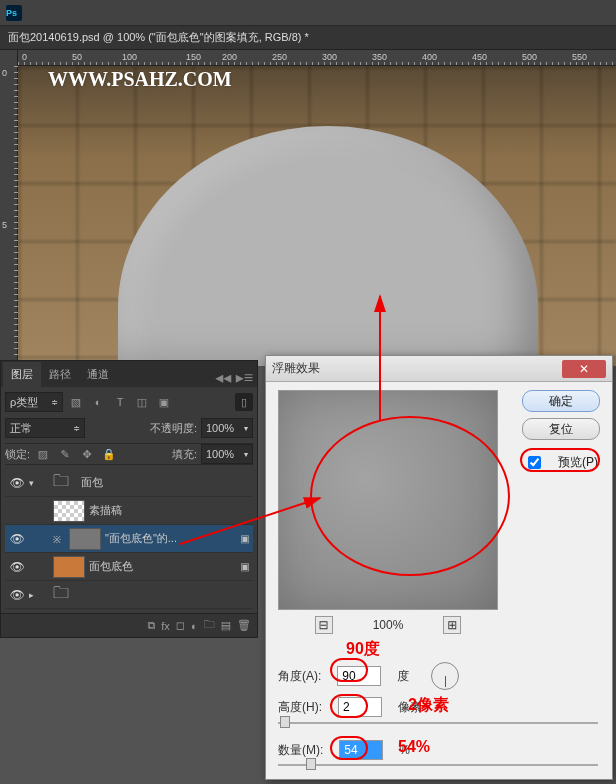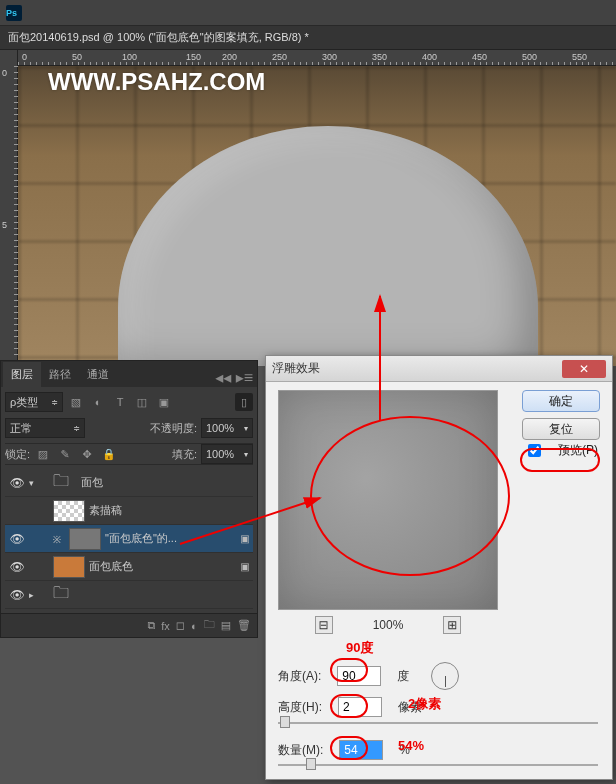--- a/index.html
+++ b/index.html
@@ -10,21 +10,21 @@
 .tab-bar{background:#343434;height:24px;display:flex;align-items:center;padding:0 8px;border-bottom:1px solid #222}
 .doc-tab{color:#ddd;font-size:11px}
 .ruler-h{position:absolute;top:50px;left:18px;right:0;height:16px;background:#424242;border-bottom:1px solid #222;overflow:hidden}
 .ruler-v{position:absolute;top:50px;left:0;width:18px;height:340px;background:#424242;border-right:1px solid #222}
 .ruler-h::before{content:"";position:absolute;left:0;right:0;top:12px;height:4px;background:repeating-linear-gradient(to right,#999 0,#999 1px,transparent 1px,transparent 6px)}
 .ruler-v::before{content:"";position:absolute;top:16px;bottom:0;left:14px;width:4px;background:repeating-linear-gradient(to bottom,#999 0,#999 1px,transparent 1px,transparent 6px)}
 .ruler-num-h{position:absolute;top:2px;font-size:9px;color:#ccc}
 .ruler-num-v{position:absolute;left:2px;font-size:9px;color:#ccc}
 .canvas-area{position:absolute;top:66px;left:18px;right:0;height:300px;background:linear-gradient(to bottom,#5a4a35 0%,#8a6f4a 30%,#a08560 100%);overflow:hidden}
 .tiles{position:absolute;inset:0;background:repeating-linear-gradient(to right,rgba(0,0,0,0.15) 0,rgba(0,0,0,0.15) 3px,transparent 3px,transparent 58px),repeating-linear-gradient(to bottom,rgba(0,0,0,0.15) 0,rgba(0,0,0,0.15) 3px,transparent 3px,transparent 58px);filter:blur(1px)}
-.watermark{position:absolute;top:2px;left:30px;color:#fff;font-size:24px;font-weight:bold;font-family:Liberation Sans, sans-serif;text-shadow:0 0 3px rgba(0,0,0,0.3)}
+.watermark{position:absolute;top:2px;left:30px;color:#fff;font-size:20px;font-weight:bold;font-family:Liberation Serif, serif;text-shadow:0 0 3px rgba(0,0,0,0.3)}
 .bread{position:absolute;left:100px;top:60px;width:420px;height:260px;background:#b4b4b4;border-radius:50% 50% 10% 10%/70% 70% 10% 10%;box-shadow:inset -15px -20px 40px rgba(0,0,0,0.25),inset 15px 10px 30px rgba(255,255,255,0.2)}
 .panel-tabs{position:absolute;top:360px;left:0;width:258px;background:#3a3a3a;border:1px solid #222}
 .panel-tabs .tabstrip{height:26px;display:flex;align-items:flex-end;background:#2d2d2d;padding-left:2px}
 .panel-tabs .tab{font-size:11px;color:#aaa;padding:5px 8px;cursor:pointer}
 .panel-tabs .tab.active{background:#3a3a3a;color:#ddd}
 .panel-tabs .drag{flex:1;display:flex;justify-content:flex-end;align-items:center;padding-right:4px;color:#888}
 .panel-body{background:#3a3a3a;padding:4px}
 .panel-row{display:flex;align-items:center;height:22px;margin-bottom:4px;font-size:11px;color:#bbb;gap:4px}
 .dropdown{background:#2d2d2d;border:1px solid #222;height:20px;display:flex;align-items:center;padding:0 4px;color:#ccc;font-size:11px;flex:1}
 .dropdown .chev{margin-left:auto;font-size:8px;color:#ccc}
@@ -45,39 +45,39 @@
 .link-icn{width:16px;font-size:10px;color:#bbb;text-align:center}
 .panel-footer{height:24px;background:#343434;border-top:1px solid #222;display:flex;align-items:center;justify-content:flex-end;gap:6px;padding:0 6px;color:#999;font-size:11px}
 .dialog{position:absolute;top:355px;left:265px;width:348px;height:425px;background:#f0f0f0;border:1px solid #888;box-shadow:2px 2px 8px rgba(0,0,0,0.4)}
 .dlg-title{height:26px;background:linear-gradient(to bottom,#eaeaea,#d5d5d5);display:flex;align-items:center;padding:0 6px;font-size:12px;color:#333;border-bottom:1px solid #aaa}
 .close-x{margin-left:auto;width:44px;height:18px;background:#c75050;color:#fff;display:flex;align-items:center;justify-content:center;font-size:12px;border-radius:2px}
 .dlg-body{padding:8px;position:relative;height:398px}
 .preview-box{position:absolute;left:12px;top:8px;width:220px;height:220px;background:#999;border:1px solid #999;box-shadow:inset 0 0 40px rgba(0,0,0,0.15)}
 .preview-box::after{content:"";position:absolute;inset:0;background:radial-gradient(circle at 40% 40%,rgba(255,255,255,0.1),rgba(0,0,0,0.15))}
 .zoom-row{position:absolute;left:12px;top:234px;width:220px;display:flex;align-items:center;justify-content:center;gap:40px;font-size:12px;color:#333}
 .zoom-btn{width:18px;height:18px;border:1px solid #999;background:#e8e8e8;display:flex;align-items:center;justify-content:center;font-size:12px}
-.dlg-btn{position:absolute;right:12px;width:78px;height:22px;border:1px solid #7a9fd4;background:linear-gradient(#eaf1fb,#cfe0f5);font-size:12px;color:#222;border-radius:4px}
+.dlg-btn{position:absolute;right:12px;width:78px;height:22px;border:1px solid #7a9fd4;background:linear-gradient(#eaf1fb,#cfe0f5);font-size:12px;color:#222;border-radius:10px}
 .dlg-btn.ok{top:8px}
 .dlg-btn.reset{top:36px;background:linear-gradient(#f4f4f4,#dedede);border-color:#999}
-.chk-preview{position:absolute;right:14px;top:60px;font-size:12px;color:#222;display:flex;align-items:center;gap:17px}
+.chk-preview{position:absolute;right:14px;top:72px;font-size:12px;color:#222;display:flex;align-items:center;gap:17px}
 .field-row{position:absolute;left:12px;display:flex;align-items:center;font-size:12px;color:#333;gap:16px}
 .field-row.r1{top:280px}
 .field-row.r2{top:315px}
 .field-row.r3{top:358px}
 .num-input{width:44px;height:20px;border:1px solid #999;background:#fff;font-size:12px;padding:0 4px;text-align:left}
 .num-input.sel{background:#3399ff;color:#fff}
 .angle-dial{width:28px;height:28px;border:1px solid #888;border-radius:50%;background:#eee;position:relative;margin-left:6px}
 .angle-dial::after{content:"";position:absolute;left:50%;top:50%;width:1px;height:11px;background:#555;transform-origin:top;transform:rotate(0deg)}
 .slider{position:absolute;left:12px;width:320px;height:6px}
 .slider .track{height:2px;background:#aaa;position:absolute;top:2px;left:0;right:0}
 .slider .thumb-s{width:10px;height:12px;background:#dcdcdc;border:1px solid #888;position:absolute;top:-4px}
 .slider.s2{top:338px}
 .slider.s3{top:380px}
 .red-circle{position:absolute;border:2px solid #e00;border-radius:50%;pointer-events:none}
-.red-text{position:absolute;color:#e00;font-size:13px;font-weight:bold;pointer-events:none}
+.red-text{position:absolute;color:#e00;font-size:16px;font-weight:bold;pointer-events:none}
 .red-arrow{position:absolute;pointer-events:none}
 </style>
 </head>
 <body>
 
 <div class="title-bar">
   <div class="ps-icon">
       <span>Ps</span>
     </div>
   <span></span>

